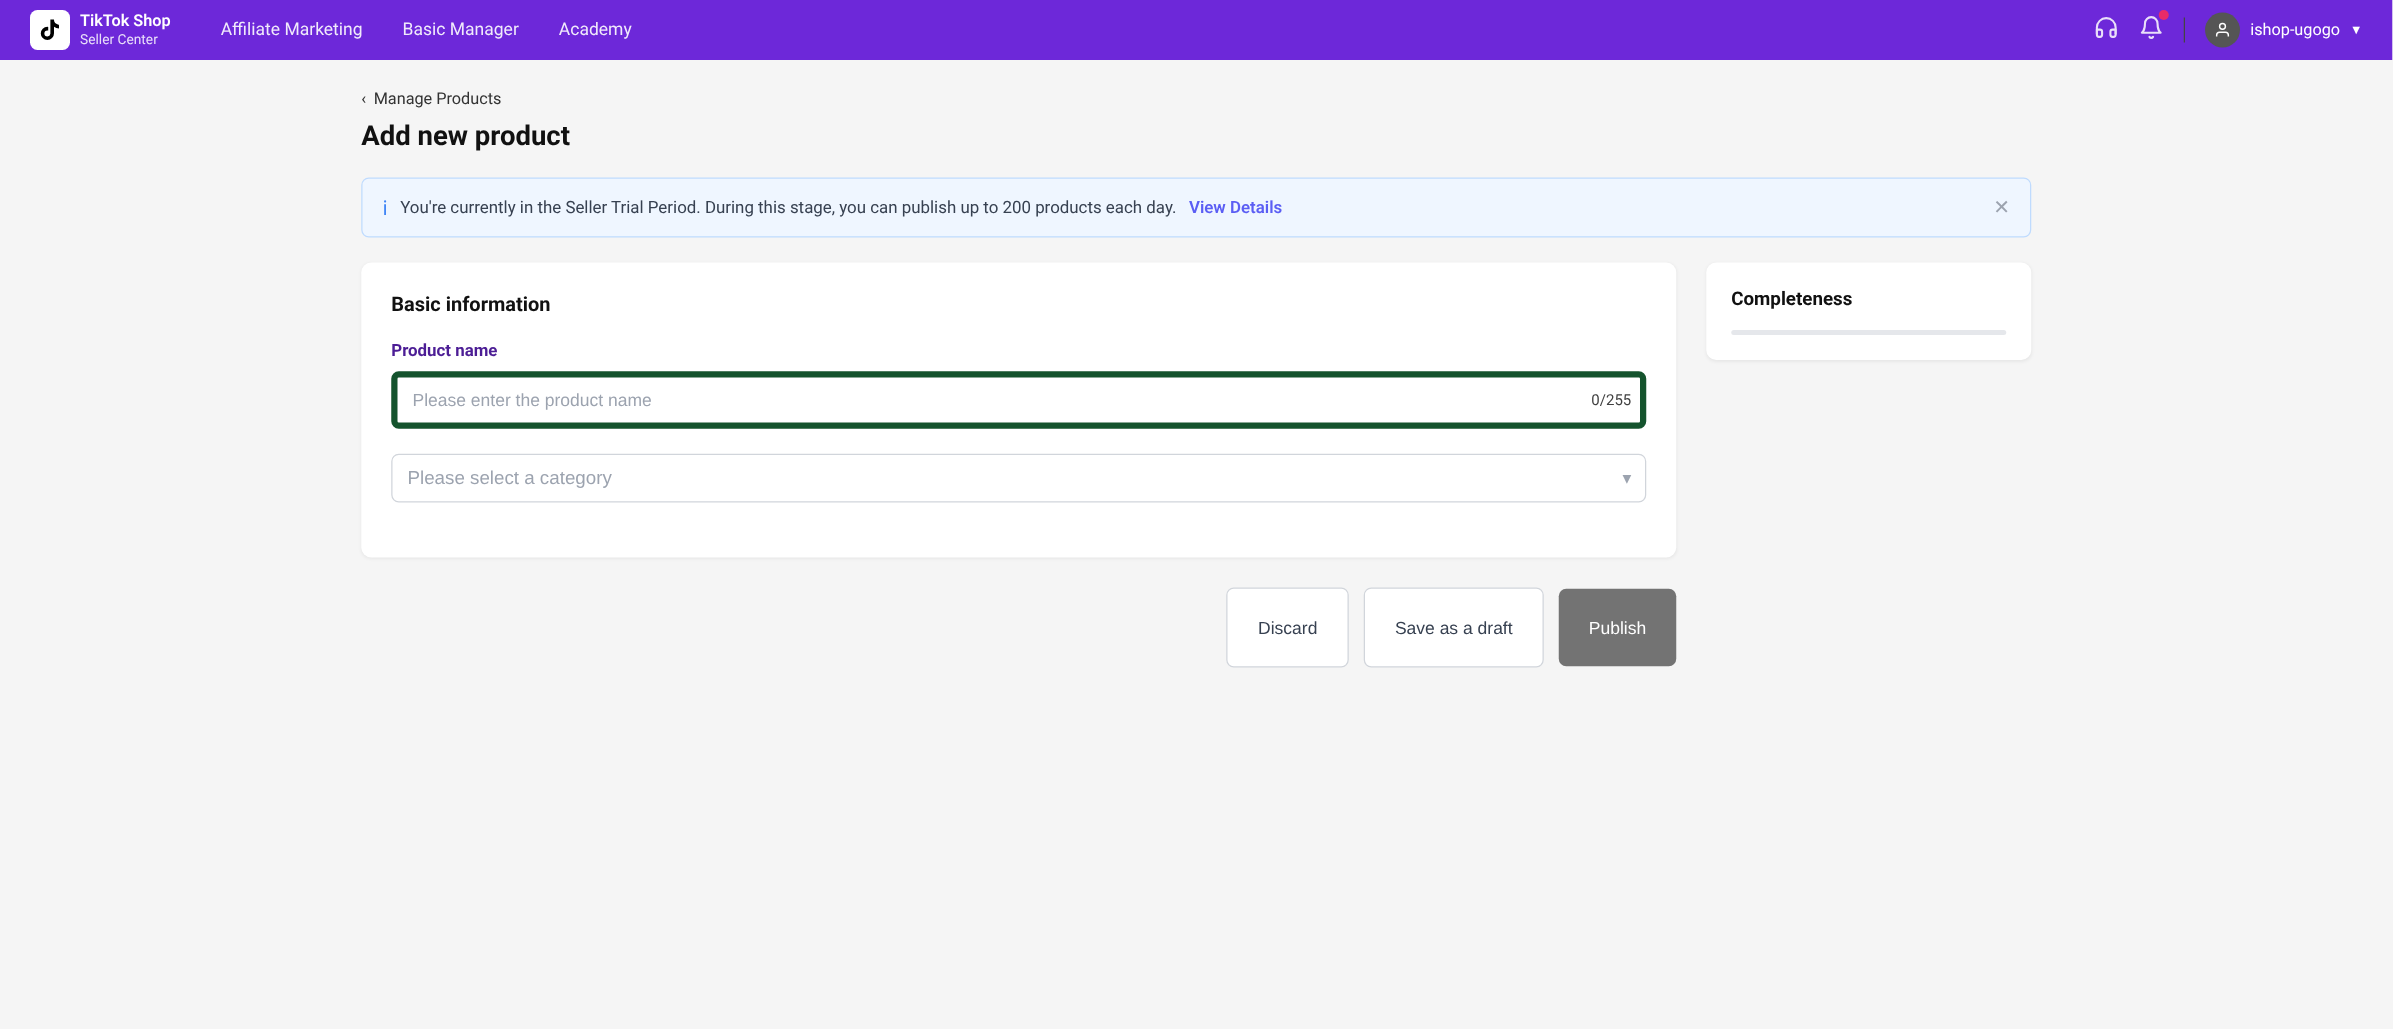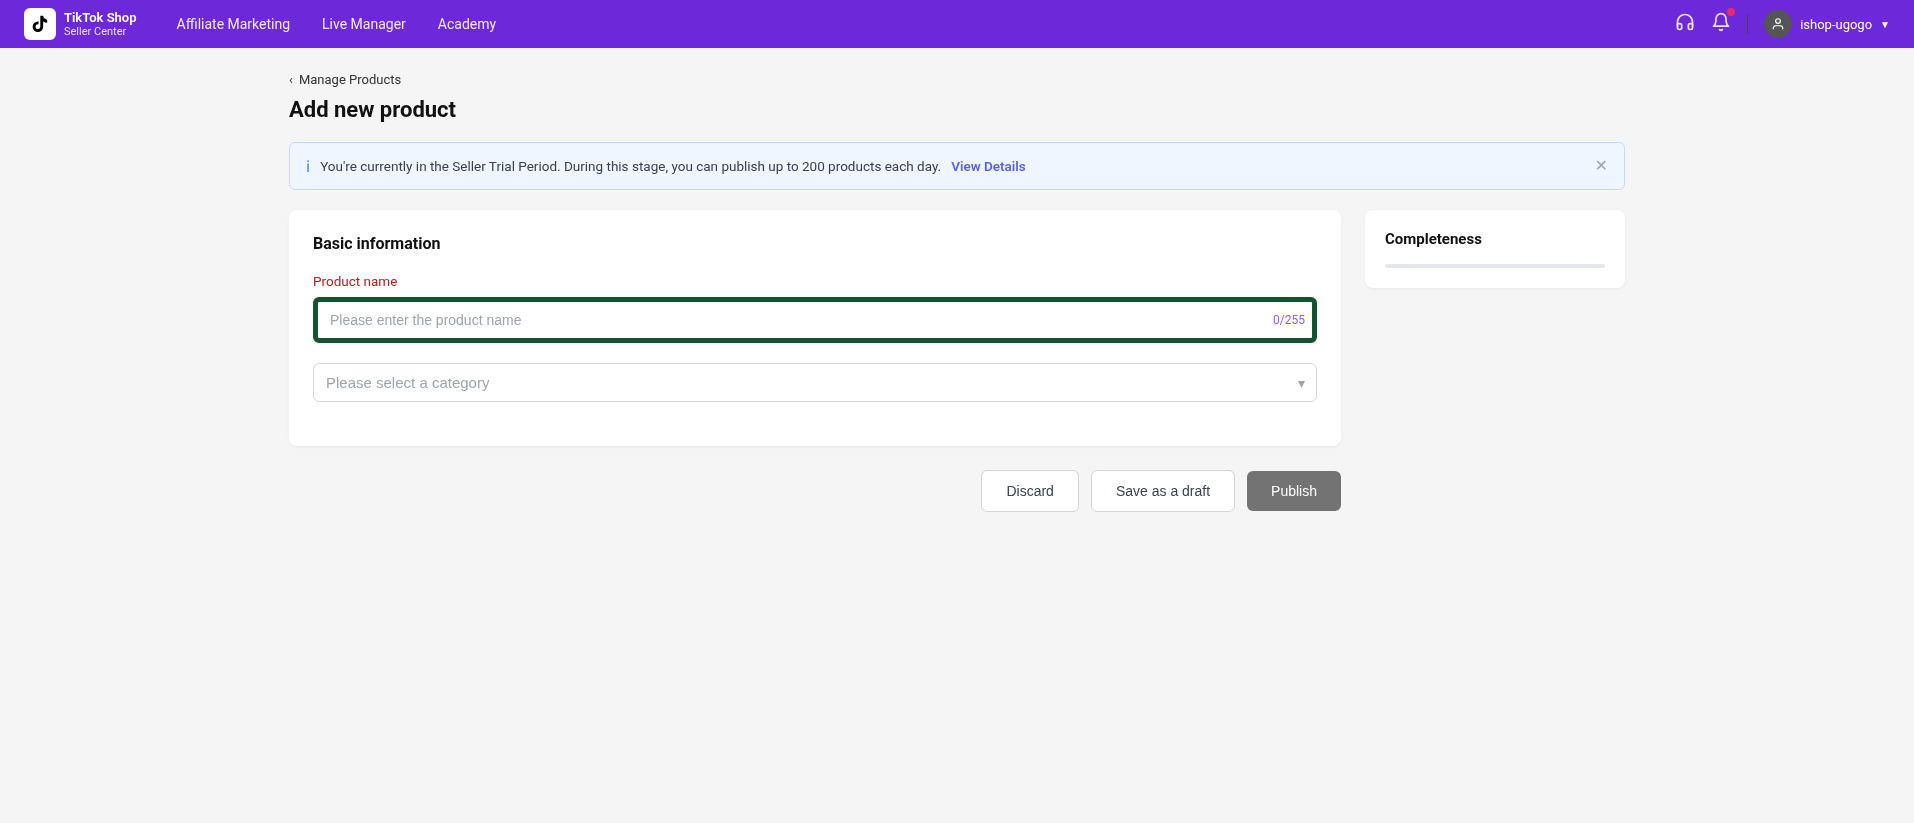--- a/index.html
+++ b/index.html
@@ -198,22 +198,22 @@
       font-size: 16px;
       font-weight: 700;
       color: #111;
       margin-bottom: 20px;
     }
     .form-field {
       margin-bottom: 20px;
     }
     .field-label {
       font-size: 13.5px;
-      font-weight: 400;
-      color: #b91c1c;
+      font-weight: 700;
+      color: #4c1d95;
       margin-bottom: 8px;
     }
     .input-wrapper {
       position: relative;
     }
     .input-wrapper input {
       width: 100%;
       border: 5px solid #14532d;
       border-radius: 6px;
       padding: 10px 60px 10px 12px;
@@ -222,21 +222,21 @@
       background: #fff;
       outline: none;
     }
     .input-wrapper input::placeholder { color: #9ca3af; }
     .input-counter {
       position: absolute;
       right: 12px;
       top: 50%;
       transform: translateY(-50%);
       font-size: 12px;
-      color: #8b5cf6;
+      color: #404040;
     }
     .select-wrapper {
       position: relative;
     }
     .select-wrapper select {
       width: 100%;
       border: 1px solid #d1d5db;
       border-radius: 6px;
       padding: 10px 40px 10px 12px;
       font-size: 15px;
@@ -258,21 +258,21 @@
 
     
     .action-bar {
       display: flex;
       justify-content: flex-end;
       align-items: center;
       gap: 12px;
       margin-top: 24px;
     }
     .btn {
-      padding: 12px 24px;
+      padding: 23px 24px;
       border-radius: 6px;
       font-size: 14px;
       font-weight: 500;
       cursor: pointer;
       border: none;
       outline: none;
     }
     .btn-discard {
       background: #fff;
       border: 1px solid #d1d5db;
@@ -328,21 +328,21 @@
           <path d="M19.59 6.69a4.83 4.83 0 01-3.77-4.25V2h-3.45v13.67a2.89 2.89 0 01-2.88 2.5 2.89 2.89 0 01-2.89-2.89 2.89 2.89 0 012.89-2.89c.28 0 .54.04.79.1V9.01a6.33 6.33 0 00-.79-.05 6.34 6.34 0 00-6.34 6.34 6.34 6.34 0 006.34 6.34 6.34 6.34 0 006.33-6.34V8.99a8.22 8.22 0 004.79 1.53V7.07a4.84 4.84 0 01-1.02-.38z" fill="#000"></path>
         </svg>
       </div>
       <div class="logo-text">
         <div>TikTok Shop</div>
         <div class="sub">Seller Center</div>
       </div>
     </div>
     <nav class="nav-links">
       <a class="nav-link">Affiliate Marketing</a>
-      <a class="nav-link">Live Manager</a>
+      <a class="nav-link">Basic Manager</a>
       <a class="nav-link">Academy</a>
     </nav>
   </div>
   <div class="header-right">
     <div class="header-icon">
       <svg width="20" height="20" viewBox="0 0 24 24" fill="none" stroke="#fff" stroke-width="2" stroke-linecap="round" stroke-linejoin="round">
         <path d="M3 18v-6a9 9 0 0118 0v6"></path>
         <path d="M21 19a2 2 0 01-2 2h-1a2 2 0 01-2-2v-3a2 2 0 012-2h3z"></path>
         <path d="M3 19a2 2 0 002 2h1a2 2 0 002-2v-3a2 2 0 00-2-2H3z"></path>
       </svg>

